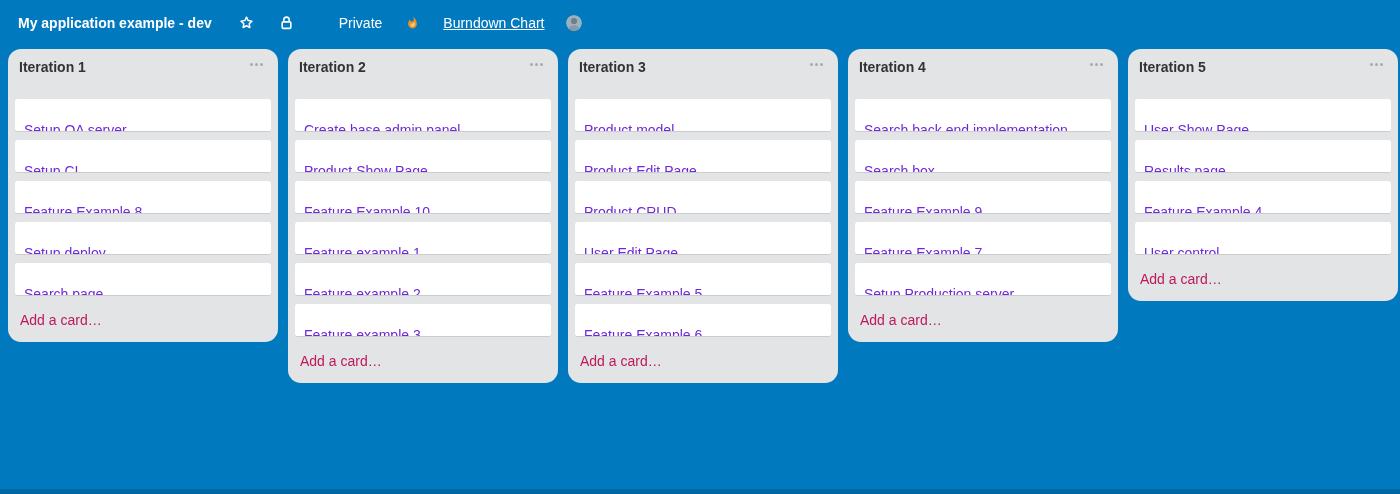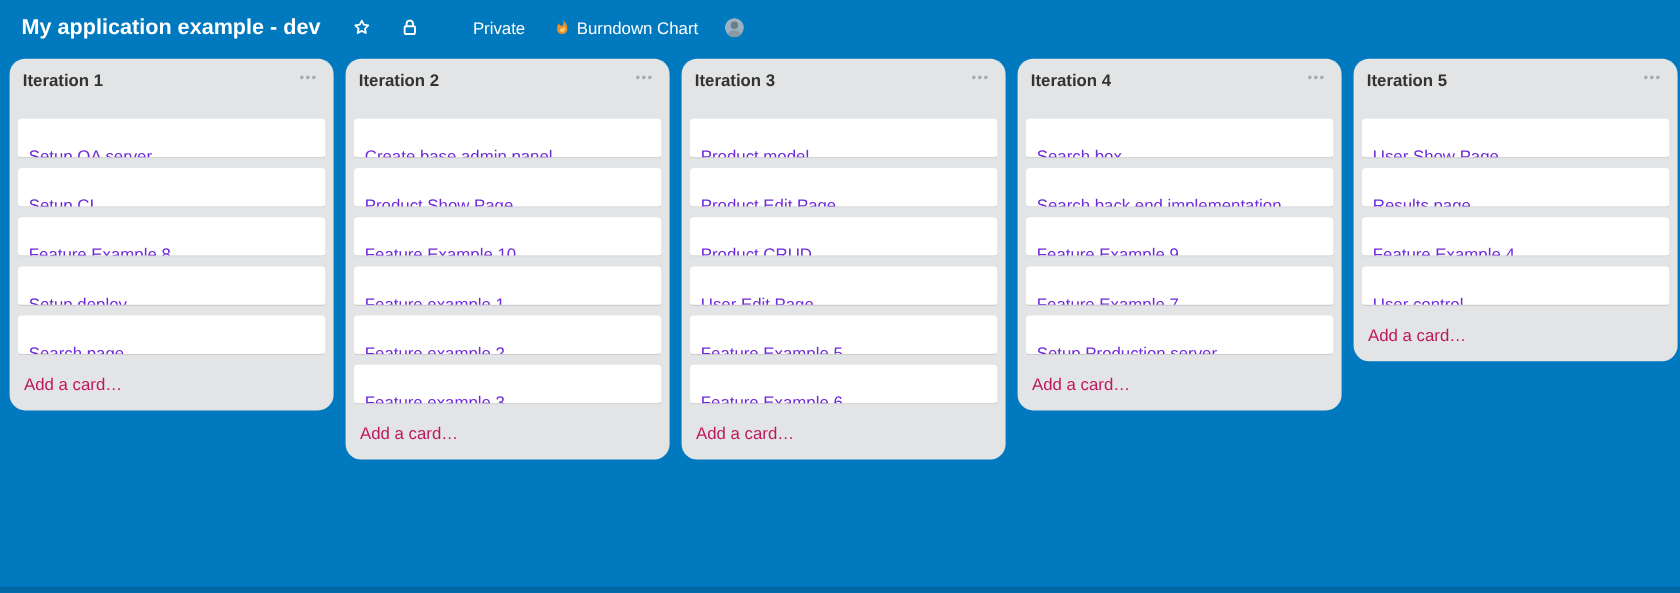--- a/index.html
+++ b/index.html
@@ -12,37 +12,37 @@
 
   
   .board-header {
     height: 45px;
     display: flex;
     align-items: center;
     padding-left: 18px;
   }
   .board-title {
     color: #fff;
-    font-size: 18px;
+    font-size: 14px;
     font-weight: bold;
     cursor: pointer;
     margin-right: 27px;
   }
   .hdr-btn {
     display: flex;
     align-items: center;
     color: #fff;
     font-size: 14px;
     cursor: pointer;
   }
   .star-btn { margin-right: 26px; }
   .privacy-btn { margin-right: 24px; gap: 38px; }
   .privacy-btn .lbl { margin-left: 8px; }
   .powerup-btn { margin-right: 22px; }
-  .powerup-btn .lbl { margin-left: 6px; }
+  .powerup-btn .lbl { margin-left: 24px; text-decoration: underline; }
   .member-avatar {
     width: 16px; height: 16px;
     border-radius: 50%;
     overflow: hidden;
     cursor: pointer;
   }
 
   
   .board-canvas {
     padding: 4px 8px 0;
@@ -222,22 +222,22 @@
   <div class="list">
     <div class="list-header">
       <div class="list-title">Iteration 4</div>
       <div class="list-menu">
           <i></i>
           <i></i>
           <i></i>
         </div>
     </div>
     <div>
+      <div class="card">Search back end implementation</div>
       <div class="card">Search box</div>
-      <div class="card">Search back end implementation</div>
       <div class="card">Feature Example 9</div>
       <div class="card">Feature Example 7</div>
       <div class="card">Setup Production server</div>
     </div>
     <div class="add-card">Add a card…</div>
   </div>
 
   <div class="list">
     <div class="list-header">
       <div class="list-title">Iteration 5</div>

